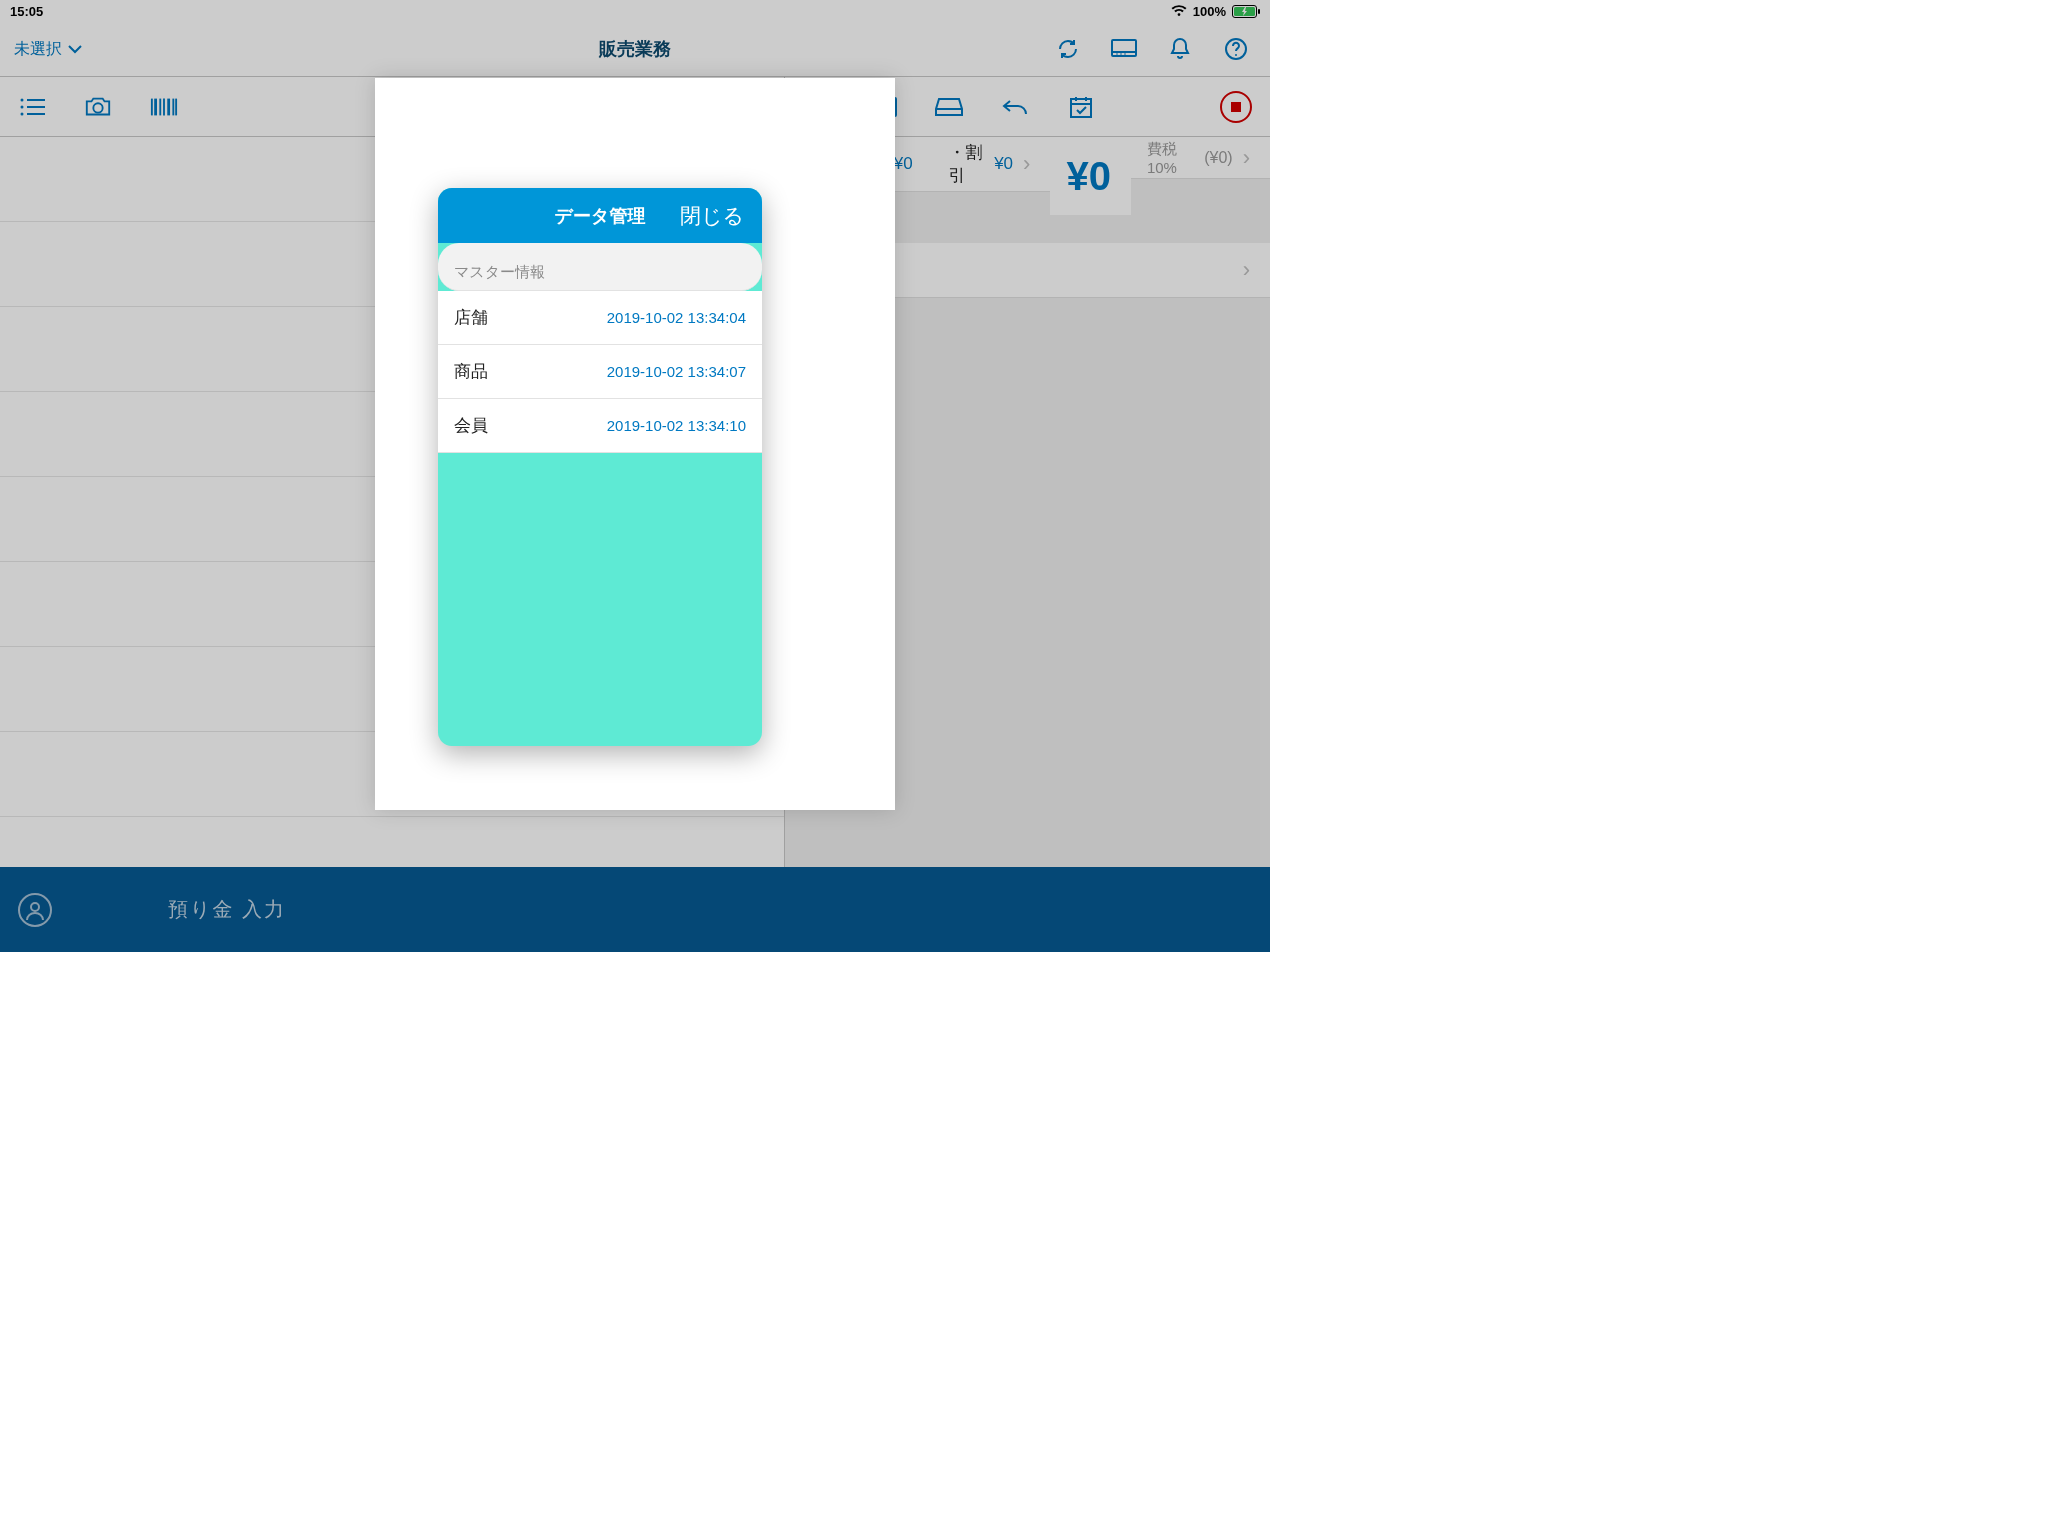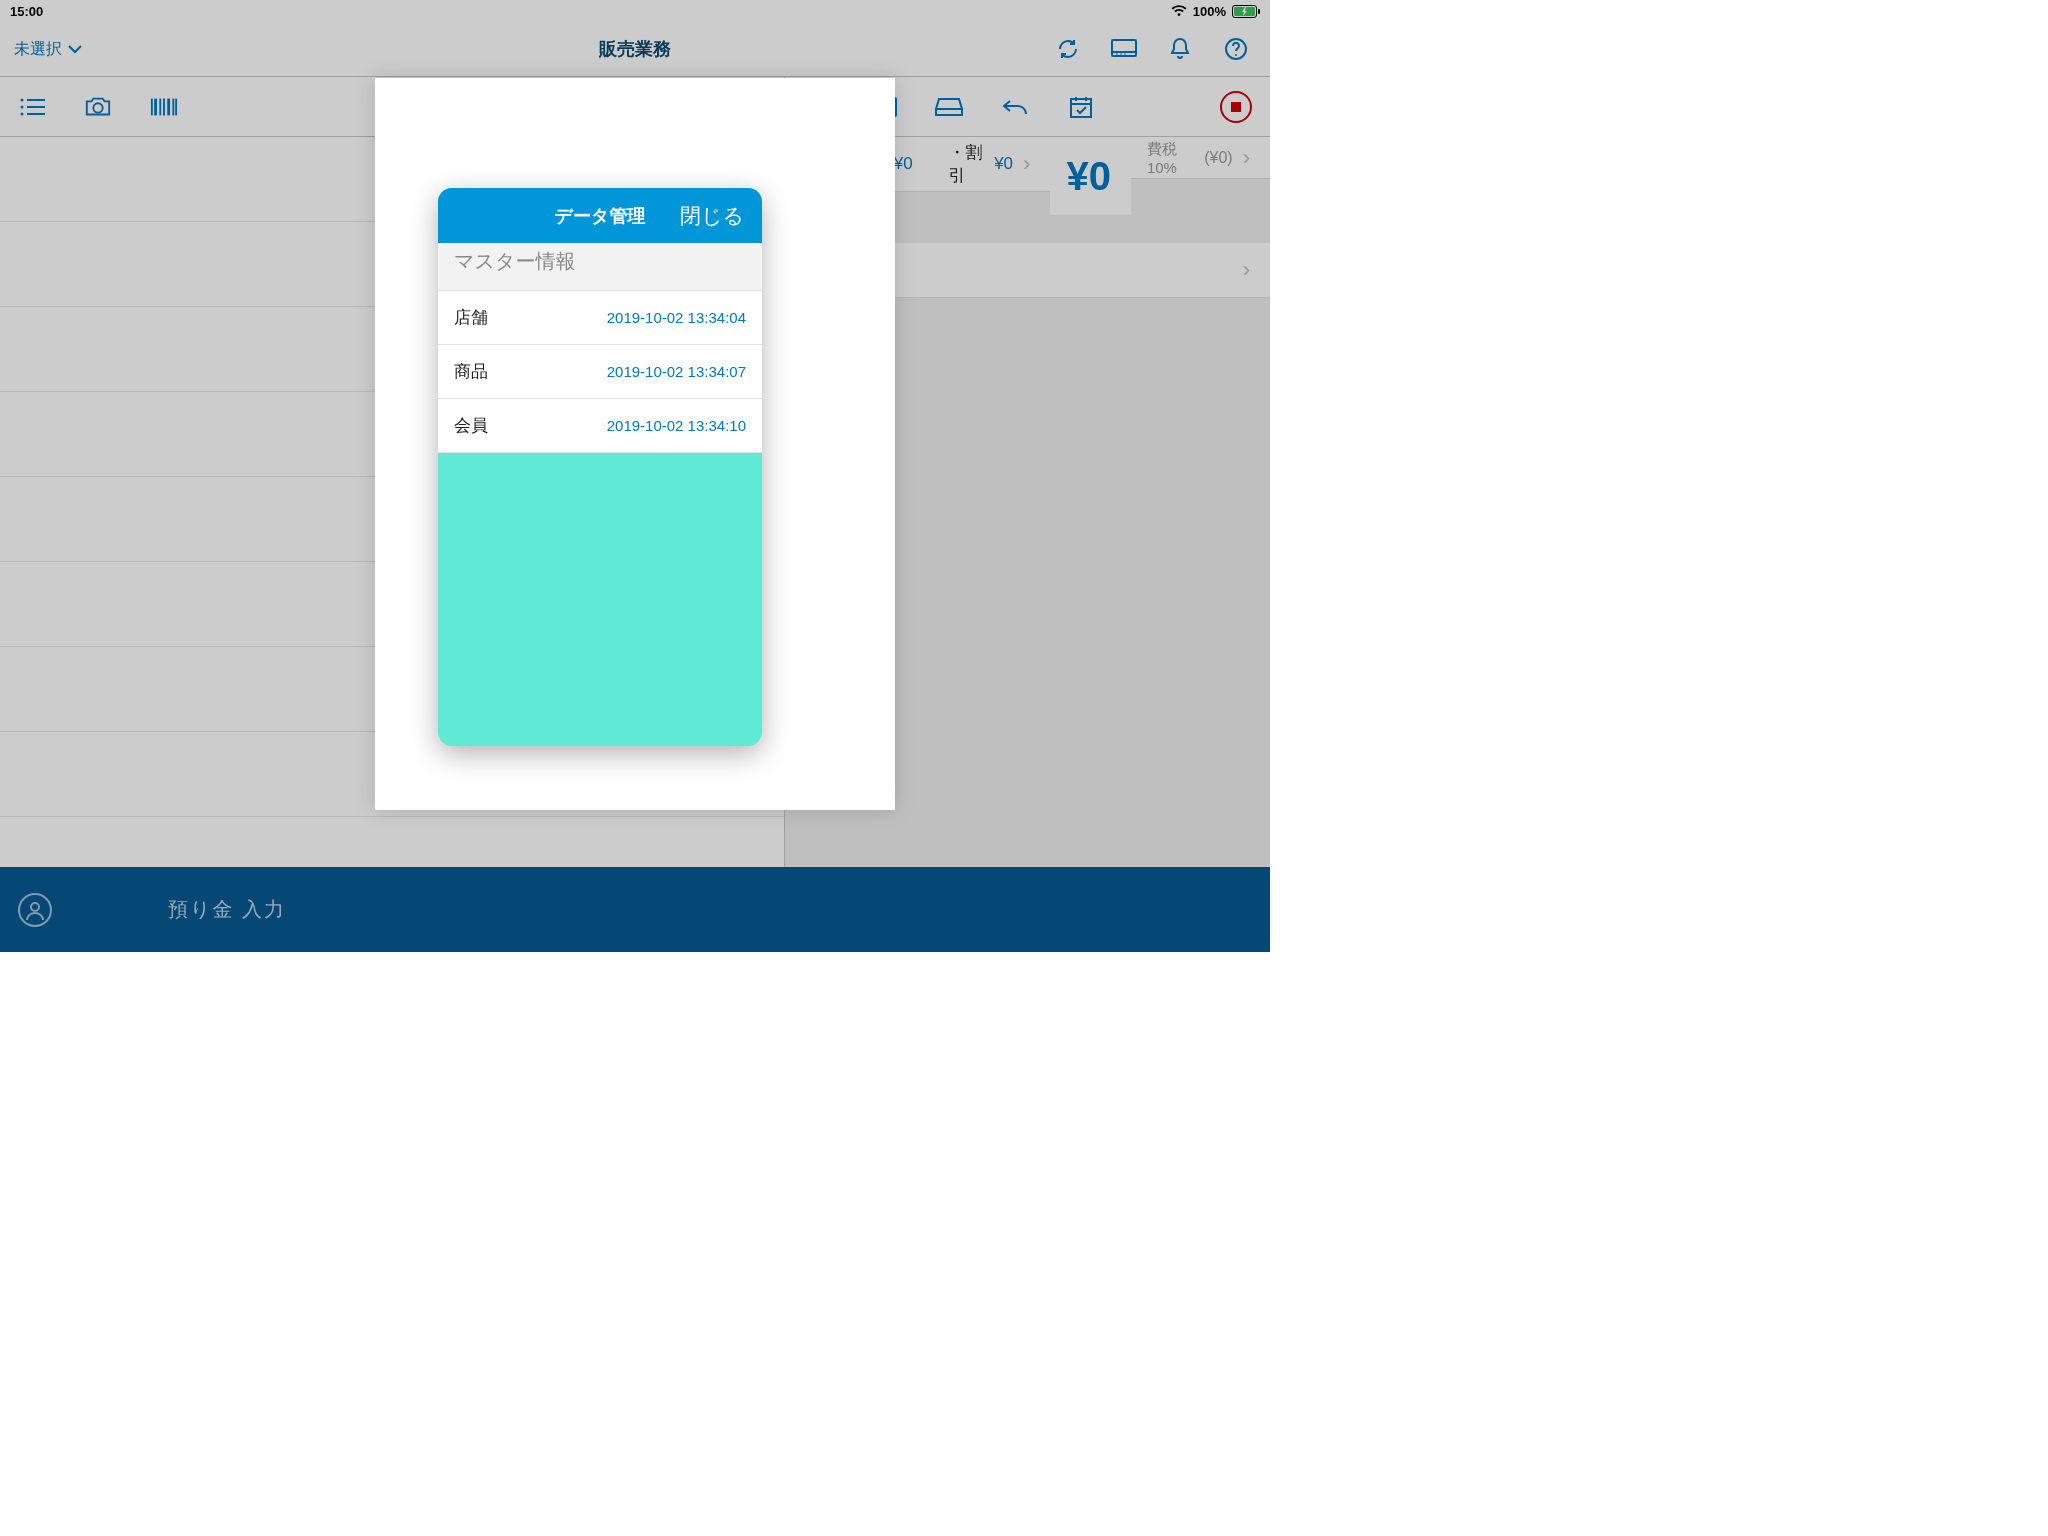--- a/index.html
+++ b/index.html
@@ -234,25 +234,26 @@
   .popover-close {
     margin-left: auto;
     padding-right: 18px;
     font-size: 21px;
     cursor: pointer;
   }
   .popover-section-header {
     height: 48px;
     background: #f2f2f2;
     color: #8a8a8a;
-    font-size: 20px;
+    font-size: 15px;
     display: flex;
     align-items: flex-end;
-    padding: 0 16px 15px 16px;
+    padding: 0 16px 8px 16px;
     border-bottom: 1px solid #e2e2e2;
+    border-radius: 21px;
   }
   .popover-row {
     height: 54px;
     display: flex;
     align-items: center;
     justify-content: space-between;
     padding: 0 16px;
     border-bottom: 1px solid #e2e2e2;
     cursor: pointer;
   }
@@ -261,21 +262,21 @@
   .popover-body { background: #fff; }
 
   svg { display: block; }
 </style>
 </head>
 <body>
 
 <div class="app-root">
 
   <div class="status-bar">
-    <span>15:00</span>
+    <span>15:05</span>
     <span class="status-right">
       <span class="wifi-icon">
         <svg width="16" height="12" viewBox="0 0 16 12">
             <path d="M8 11a1.4 1.4 0 100-2.8 1.4 1.4 0 000 2.8zM3.2 5.8a7 7 0 019.6 0l-1.5 1.5a5 5 0 00-6.6 0L3.2 5.8zM.5 3.1a11 11 0 0115 0l-1.4 1.4a9 9 0 00-12.2 0L.5 3.1z" fill="#000"></path>
           </svg>
       </span>
       <span>100%</span>
       <span class="battery-icon">
         <svg width="28" height="13" viewBox="0 0 28 13">
             <rect x="0.5" y="0.5" width="24" height="12" rx="2.5" fill="none" stroke="#000"></rect>

